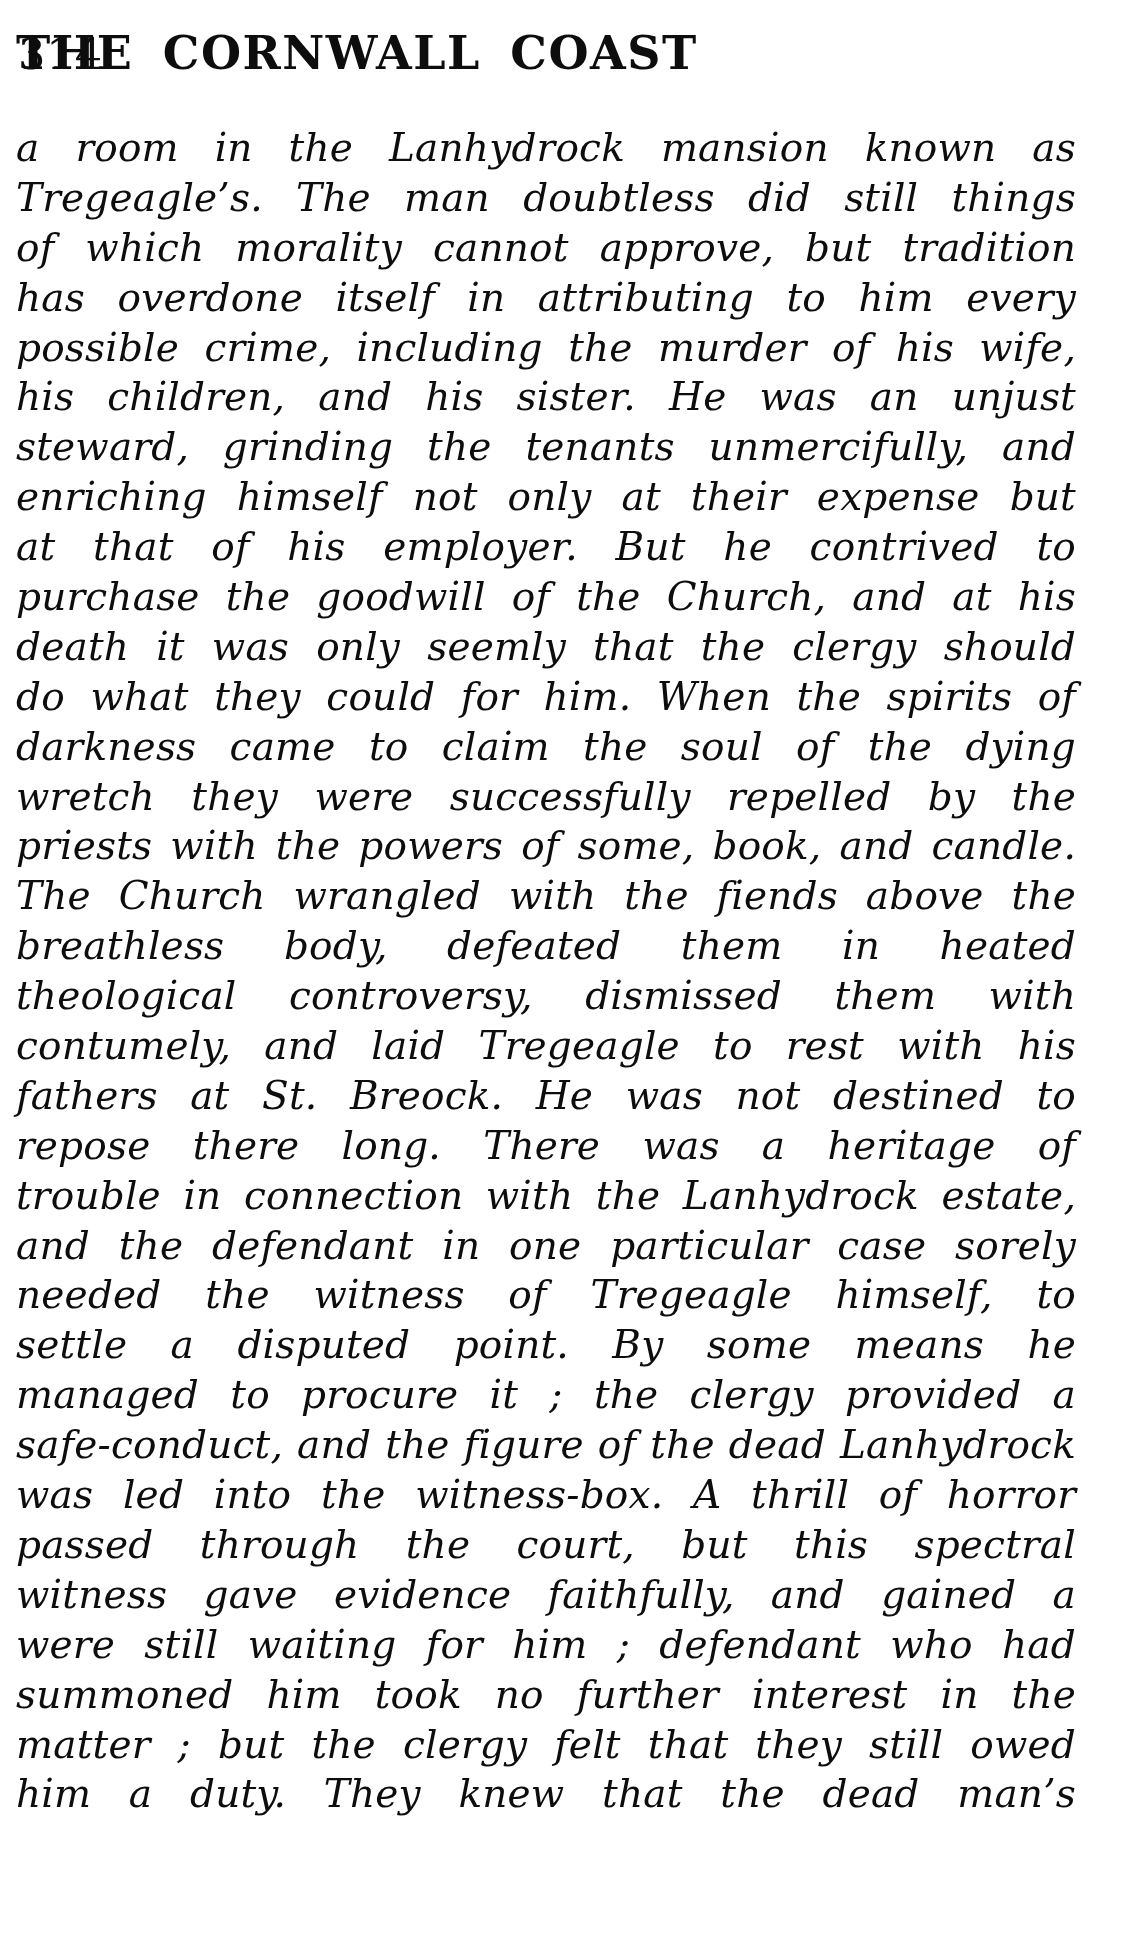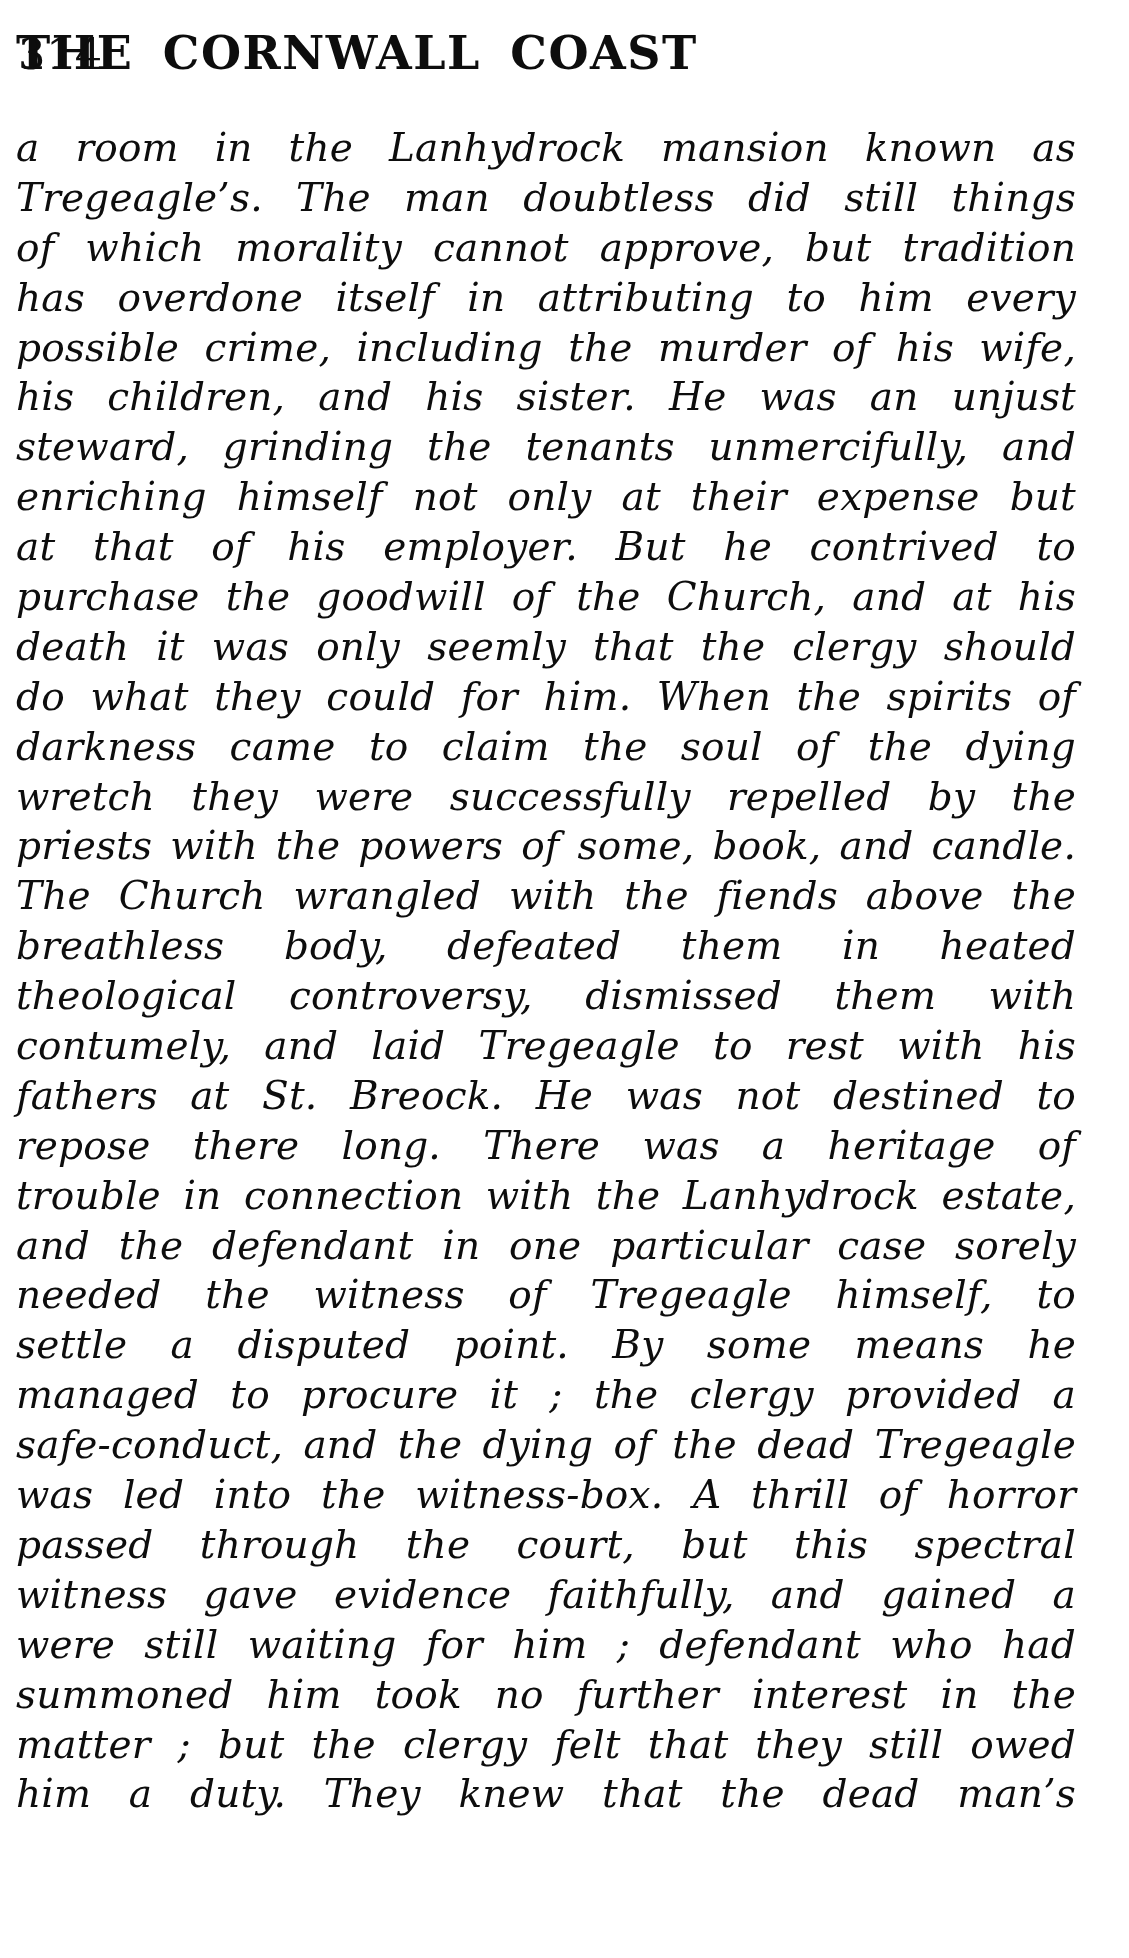--- a/index.html
+++ b/index.html
@@ -91,21 +91,21 @@
     <div class="line">breathless body, defeated them in heated</div>
     <div class="line">theological controversy, dismissed them with</div>
     <div class="line">contumely, and laid Tregeagle to rest with his</div>
     <div class="line">fathers at St. Breock. He was not destined to</div>
     <div class="line">repose there long. There was a heritage of</div>
     <div class="line">trouble in connection with the Lanhydrock estate,</div>
     <div class="line">and the defendant in one particular case sorely</div>
     <div class="line">needed the witness of Tregeagle himself, to</div>
     <div class="line">settle a disputed point. By some means he</div>
     <div class="line">managed to procure it ; the clergy provided a</div>
-    <div class="line">safe-conduct, and the dying of the dead Tregeagle</div>
+    <div class="line">safe-conduct, and the figure of the dead Lanhydrock</div>
     <div class="line">was led into the witness-box. A thrill of horror</div>
     <div class="line">passed through the court, but this spectral</div>
     <div class="line">witness gave evidence faithfully, and gained a</div>
     <div class="line">were still waiting for him ; defendant who had</div>
     <div class="line">summoned him took no further interest in the</div>
     <div class="line">matter ; but the clergy felt that they still owed</div>
     <div class="line">him a duty. They knew that the dead man’s</div>
   </div>
 
 </div>

